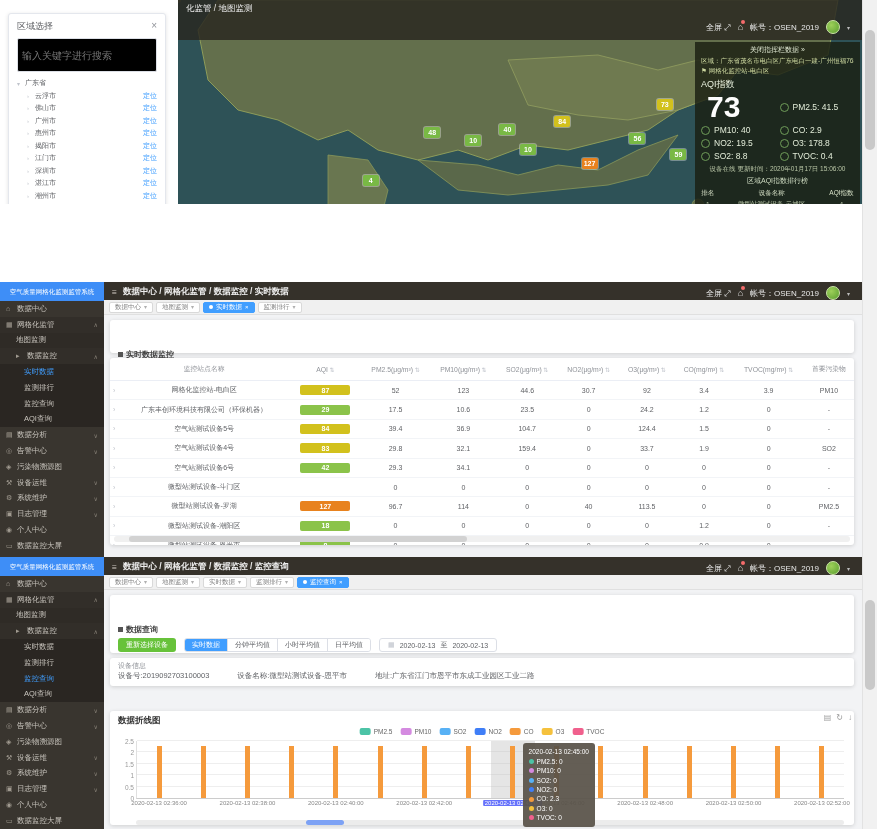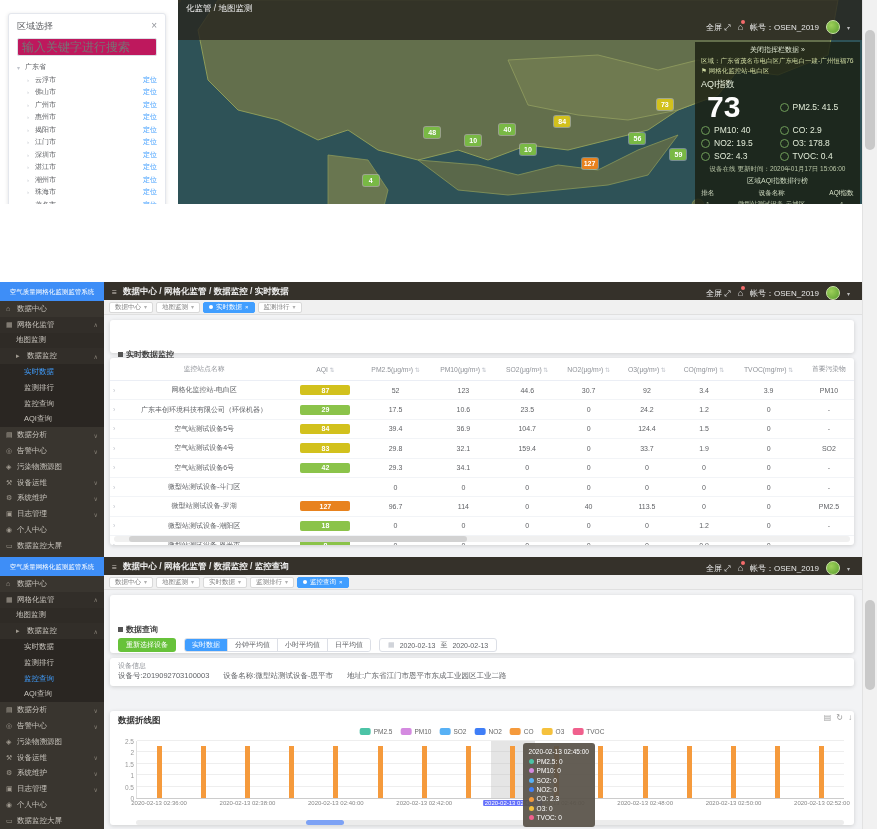--- a/index.html
+++ b/index.html
@@ -4,21 +4,21 @@
 <style>
   html,body{margin:0;padding:0;background:#fff;}
   *{box-sizing:border-box;}
   .stage{position:relative;width:877px;height:829px;font-family:"Liberation Sans","DejaVu Sans",sans-serif;overflow:hidden;background:#fff;color:#333;}
   section{position:absolute;left:0;width:862px;overflow:hidden;}
   
   #s1{top:0;height:204px;background:#fff;}
   #region-card{position:absolute;left:8px;top:13px;width:158px;height:248px;background:#fff;border:1px solid #e4e7ed;border-radius:3px;box-shadow:0 1px 4px rgba(0,0,0,.12);padding:6px 8px;}
   #region-card .rc-head{display:flex;justify-content:space-between;align-items:flex-start;font-size:9px;color:#606266;}
   #region-card .rc-close{color:#909399;cursor:pointer;font-size:10px;}
-  #region-search{margin-top:5px;width:100%;height:14px;border:1px solid #dcdfe6;border-radius:2px;font-size:12px;color:#c0c4cc;padding:8px 4px;line-height:12px;background:#be185d;}
+  #region-search{margin-top:5px;width:100%;height:14px;border:1px solid #dcdfe6;border-radius:2px;font-size:10px;color:#c0c4cc;padding:16px 4px;line-height:12px;background:#000000;}
   #region-tree{margin-top:5px;font-size:7px;color:#606266;}
   .tree-row{display:flex;align-items:center;height:12.5px;}
   .tree-row .caret{color:#c0c4cc;width:8px;font-size:6px;}
   .tree-row .locate{margin-left:auto;color:#409eff;cursor:pointer;}
   .tree-row.city{padding-left:10px;}
   #map-area{position:absolute;left:178px;top:0;width:684px;height:282px;background:#2e5257;}
   #map-topbar{position:absolute;left:0;top:0;width:100%;height:40px;background:rgba(40,38,32,.82);z-index:5;}
   #map-bc{position:absolute;left:8px;top:3px;font-size:8.5px;color:#e8e8e8;}
   .acct{position:absolute;right:12px;top:20px;display:flex;align-items:center;gap:7px;font-size:8px;color:#e8e8e8;}
   .acct .bell{position:relative;font-size:9px;}
@@ -78,21 +78,21 @@
   .bg-green{background:#8bc34a;} .bg-yellow{background:#d2c11d;} .bg-orange{background:#e8821e;}
   .expander{color:#c0c4cc;font-size:7px;}
   
   #s3{top:557px;height:272px;}
   .seg{display:inline-flex;border:1px solid #dcdfe6;border-radius:3px;overflow:hidden;height:14px;}
   .seg .opt{font-size:7px;color:#606266;background:#fff;padding:0 7px;display:flex;align-items:center;border-right:1px solid #dcdfe6;cursor:pointer;}
   .seg .opt:last-child{border-right:none;}
   .seg .opt.on{background:#409eff;color:#fff;}
   .dates{display:inline-flex;align-items:center;gap:5px;border:1px solid #dcdfe6;border-radius:3px;height:14px;font-size:7px;color:#606266;padding:0 8px;background:#fff;}
   .dates .cal{color:#c0c4cc;}
-  #dev-line{font-size:7.5px;color:#606266;display:flex;gap:14px;align-items:center;}
+  #dev-line{font-size:7.5px;color:#606266;display:flex;gap:28px;align-items:center;}
   #chart-wrap{position:absolute;left:6px;right:8px;top:121px;bottom:4px;}
   #chart-title{font-size:8.5px;font-weight:bold;color:#333;}
   #legend{position:absolute;left:50%;transform:translateX(-50%);top:17px;display:flex;gap:8px;align-items:center;}
   .lg{display:flex;align-items:center;gap:3px;font-size:6.5px;color:#666;}
   .lg i{width:11px;height:7px;border-radius:2px;display:inline-block;}
   #toolbox{position:absolute;right:2px;top:2px;display:flex;gap:5px;color:#9a9a9a;font-size:8px;}
   #plot{position:absolute;left:26px;right:10px;top:30px;bottom:26px;border-left:1px solid #e0e0e0;border-bottom:1px solid #ccc;}
   .gridline{position:absolute;left:0;right:0;height:1px;background:#eee;}
   .ytick{position:absolute;right:100%;transform:translateY(-50%);padding-right:3px;font-size:6.5px;color:#999;}
   .bar{position:absolute;bottom:0;width:5px;background:#f59a3c;}
@@ -171,21 +171,21 @@
             <div class="metric">
               <span class="ring"></span>
               <span>NO2: 19.5</span>
             </div>
             <div class="metric">
               <span class="ring"></span>
               <span>O3: 178.8</span>
             </div>
             <div class="metric">
               <span class="ring"></span>
-              <span>SO2: 4.3</span>
+              <span>SO2: 8.8</span>
             </div>
             <div class="metric">
               <span class="ring"></span>
               <span>TVOC: 0.4</span>
             </div>
           </div>
         <div id="aqi-status">设备在线 更新时间：2020年01月17日 15:06:00</div>
         <div id="aqi-rank-title">区域AQI指数排行榜</div>
         <table id="aqi-rank">
           <thead>

